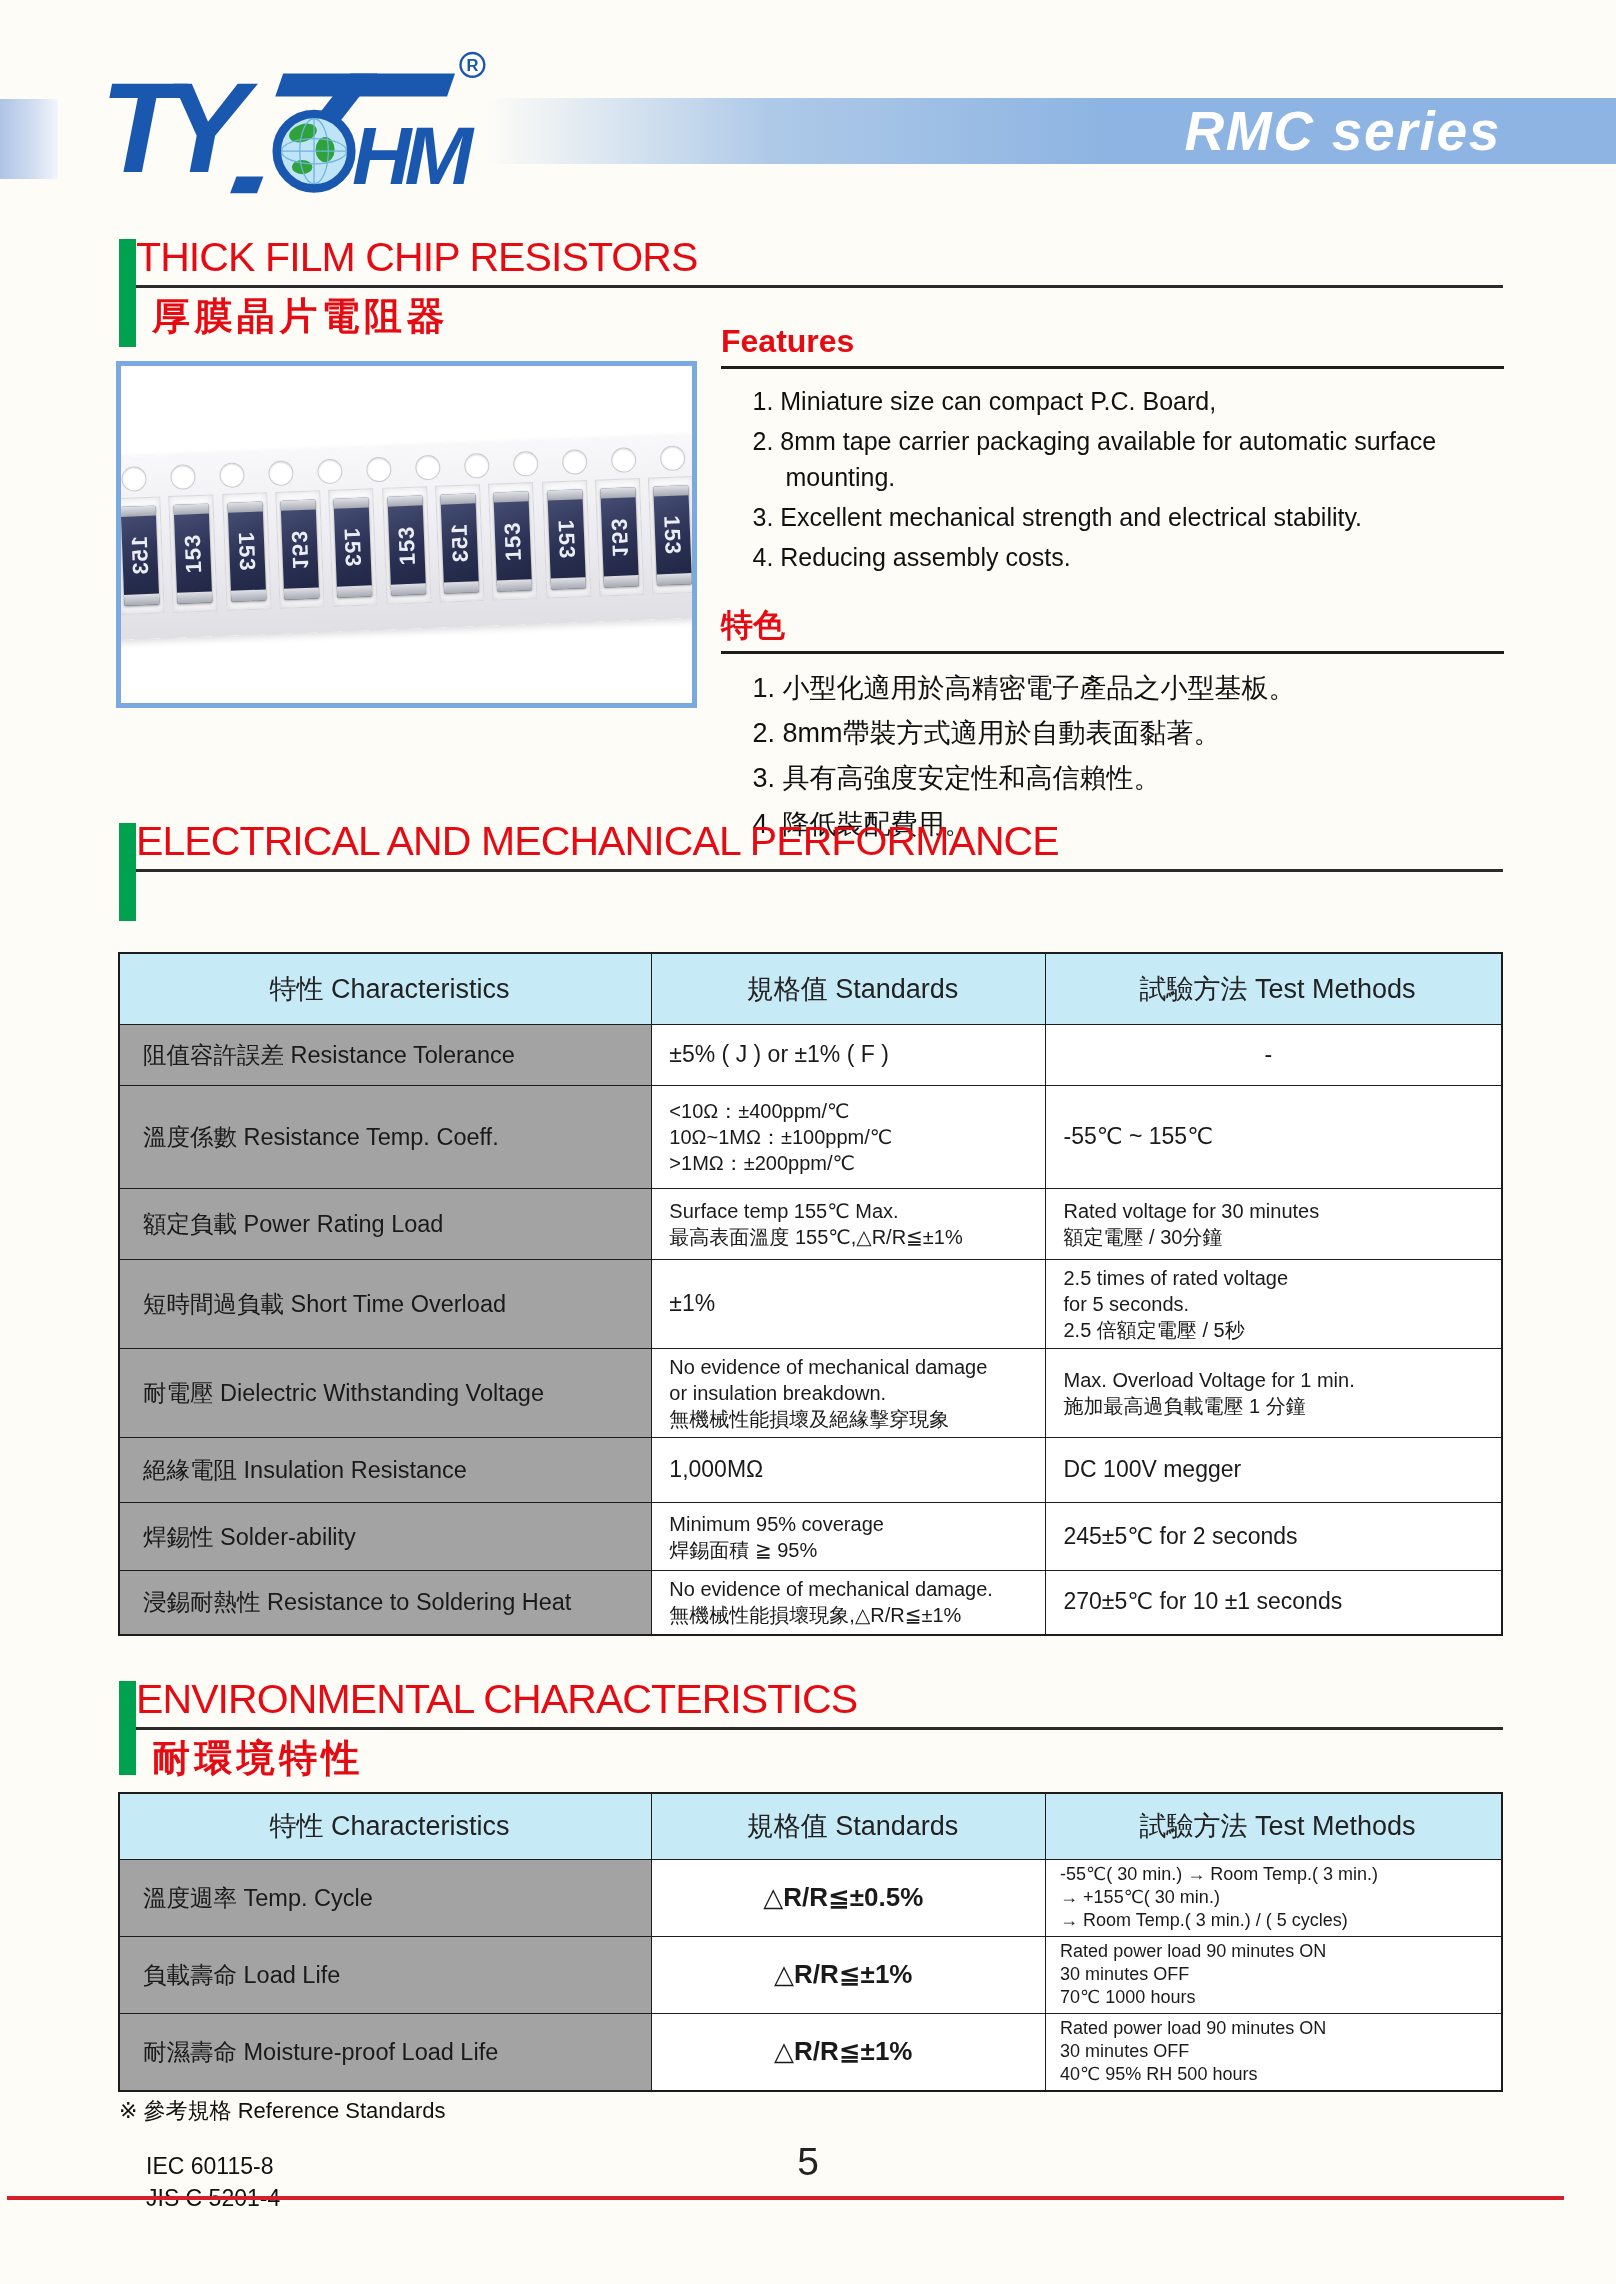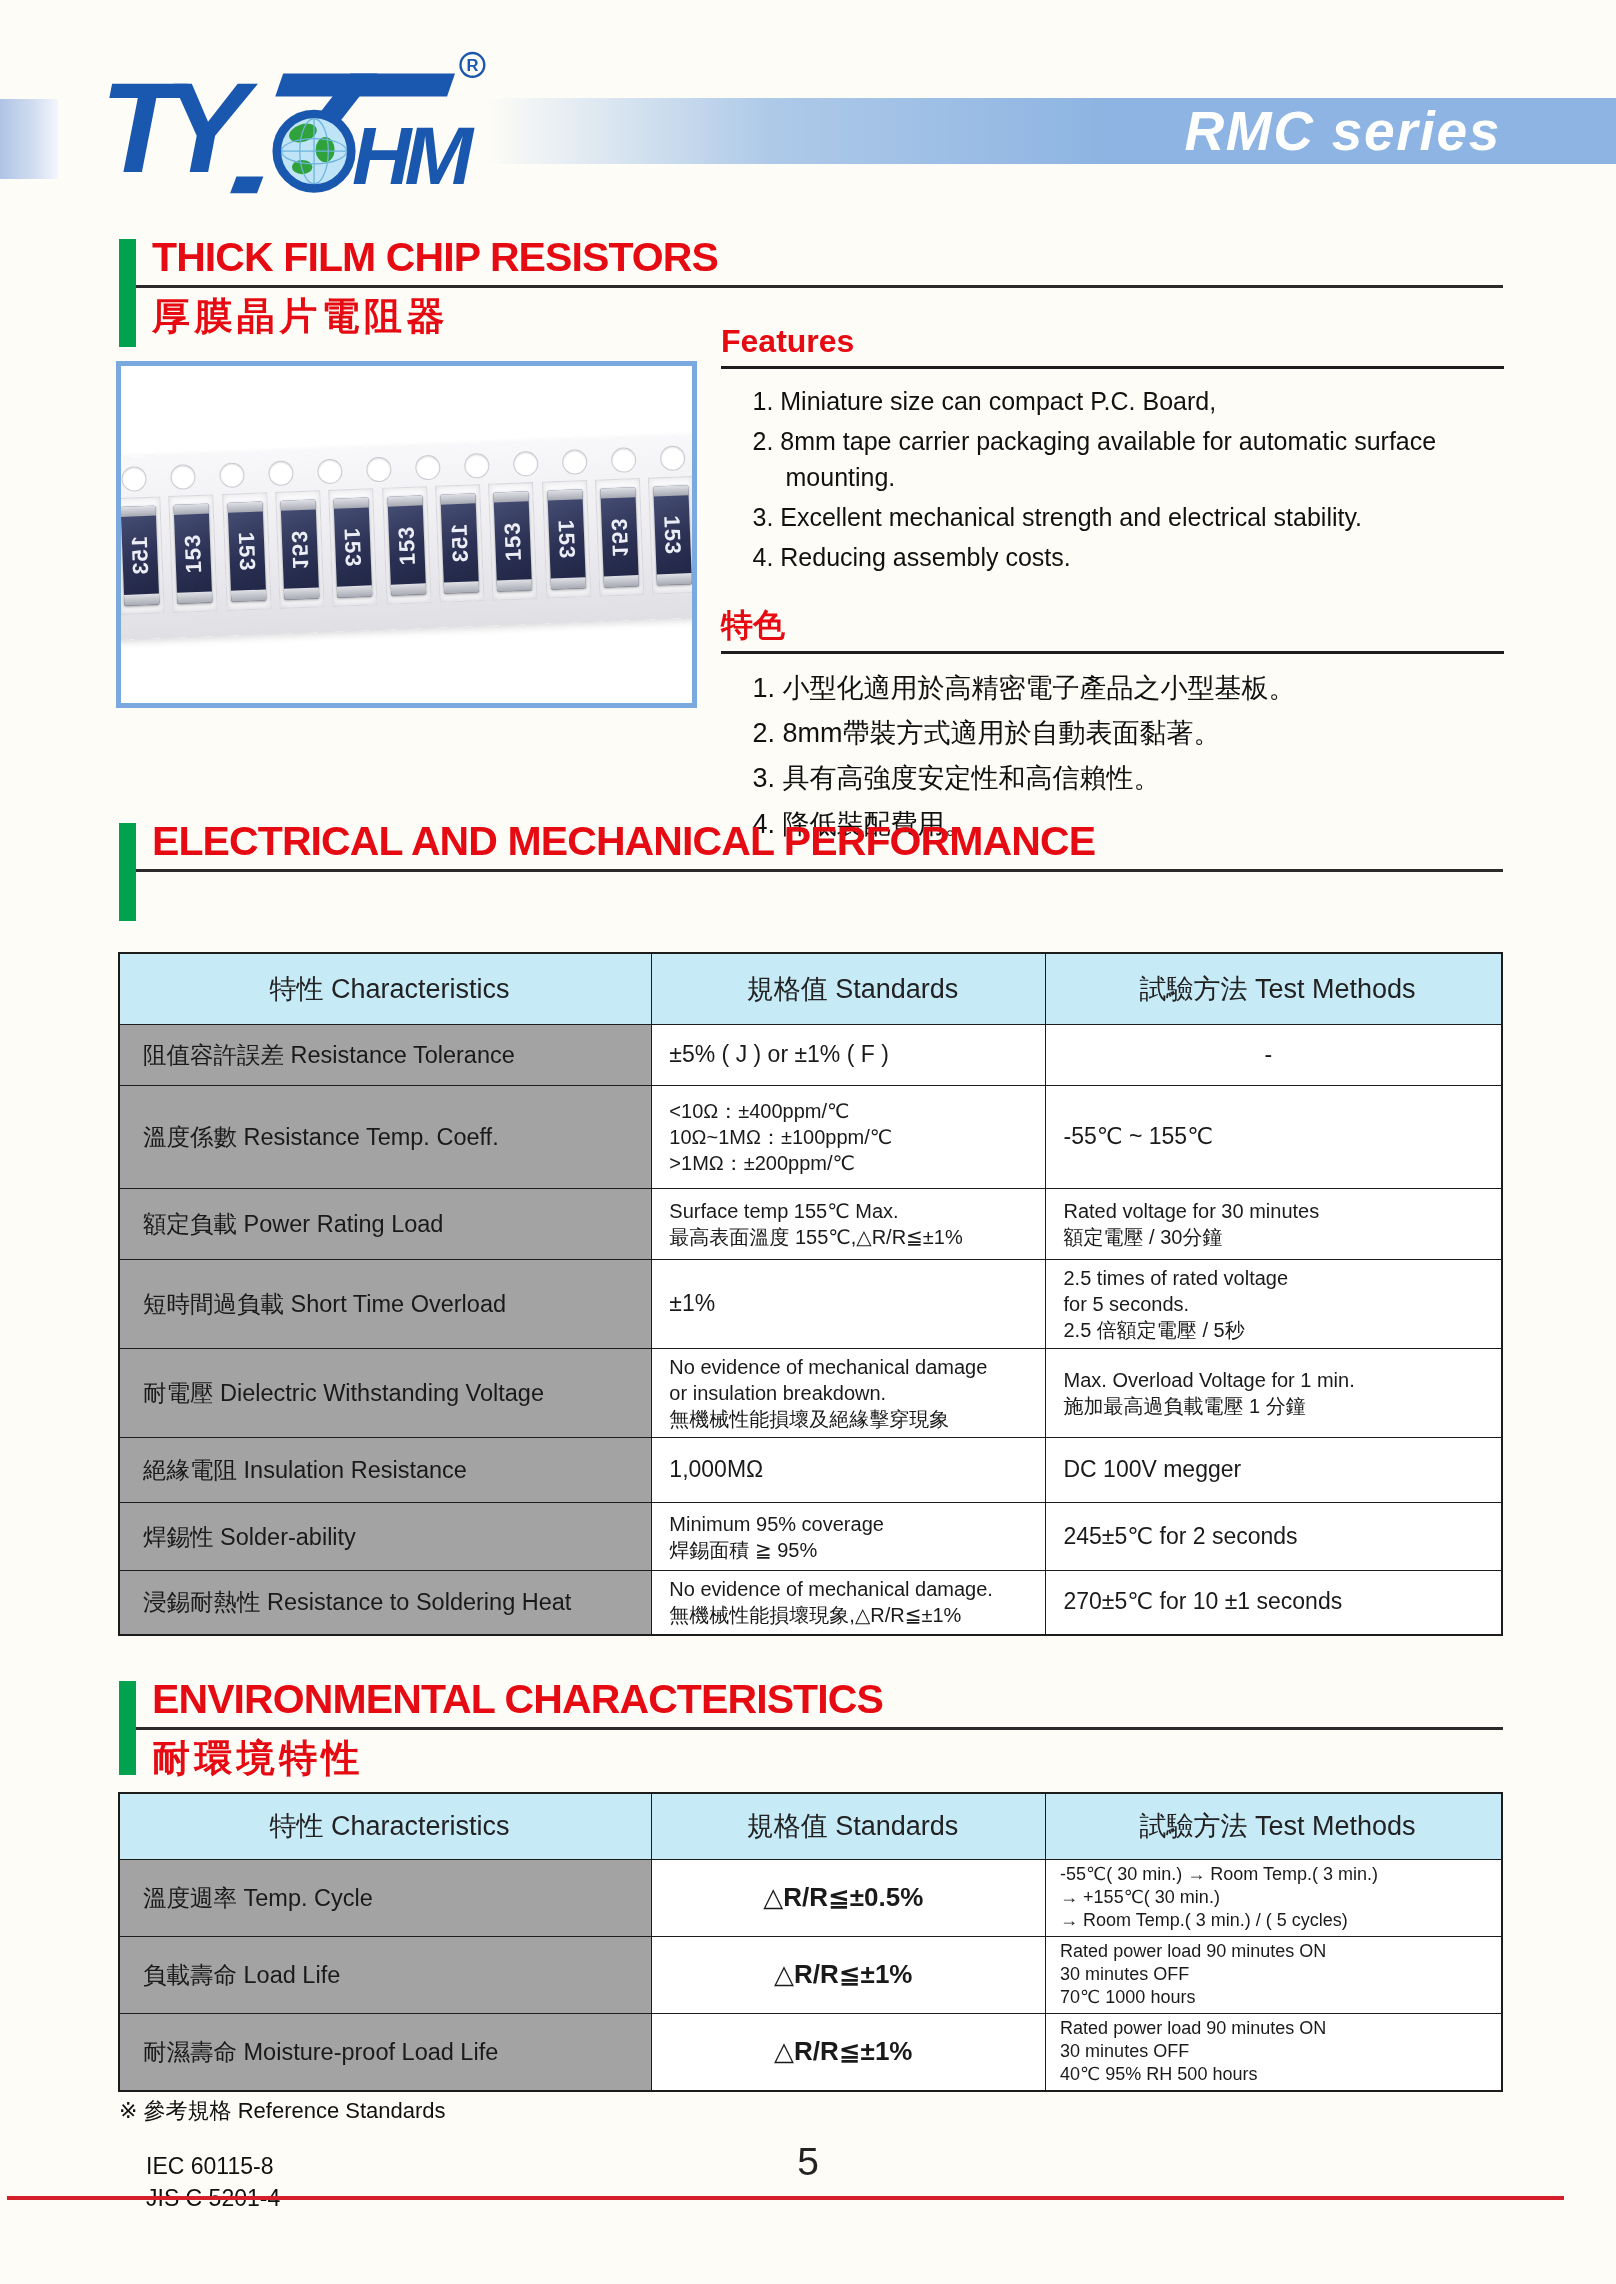--- a/index.html
+++ b/index.html
@@ -11,21 +11,21 @@
         background:linear-gradient(90deg,#aec4e5 0%,#cfdcf0 55%,#f3f6fc 100%);}
   .banner{position:absolute;left:486px;top:98px;width:1130px;height:66px;
         background:linear-gradient(90deg,rgba(141,180,226,0) 0%,rgba(141,180,226,.7) 25%,#8db4e2 55%);
         display:flex;align-items:center;justify-content:flex-end;padding-right:115px;box-sizing:border-box;}
   .banner-title{font-size:55px;font-weight:bold;font-style:italic;color:#ffffff;letter-spacing:1.7px;line-height:1;}
   .logo{position:absolute;left:105px;top:47px;width:388px;height:153px;}
 
   
   .sec{position:absolute;left:119px;width:1386px;}
   .sec .bar{position:absolute;left:0;top:4.4px;width:17.4px;background:#00a24f;}
-  .sec h1{margin:0 0 0 33px;font-size:41px;font-weight:bold;color:#e60b12;letter-spacing:-0.9px;line-height:1.12;white-space:nowrap;}
+  .sec h1{margin:0 0 0 17px;font-size:41px;font-weight:normal;color:#e60b12;letter-spacing:-0.9px;line-height:1.12;white-space:nowrap;}
   .sec .rule{margin-left:17.4px;width:1367px;border-top:3.5px solid #2b2b2b;margin-top:4.4px;}
   .sec h2{margin:7.8px 0 0 33px;font-size:38px;font-weight:bold;color:#e60b12;letter-spacing:4.4px;line-height:1.1;}
 
   
   .photo{position:absolute;left:116px;top:361px;width:581px;height:347px;box-sizing:border-box;
         border:5.2px solid #7aa9df;background:#ffffff;overflow:hidden;margin:0;}
   .tape{position:absolute;left:-15.7px;right:-15.7px;top:80px;height:183px;
         background:linear-gradient(180deg,#f8f8fa 0%,#ececf0 55%,#dfdfe4 100%);
         transform:rotate(-2.2deg);box-shadow:0 2.6px 7px rgba(0,0,0,.14);}
   .holes{display:flex;justify-content:space-between;padding:9.6px 19px 0;}

